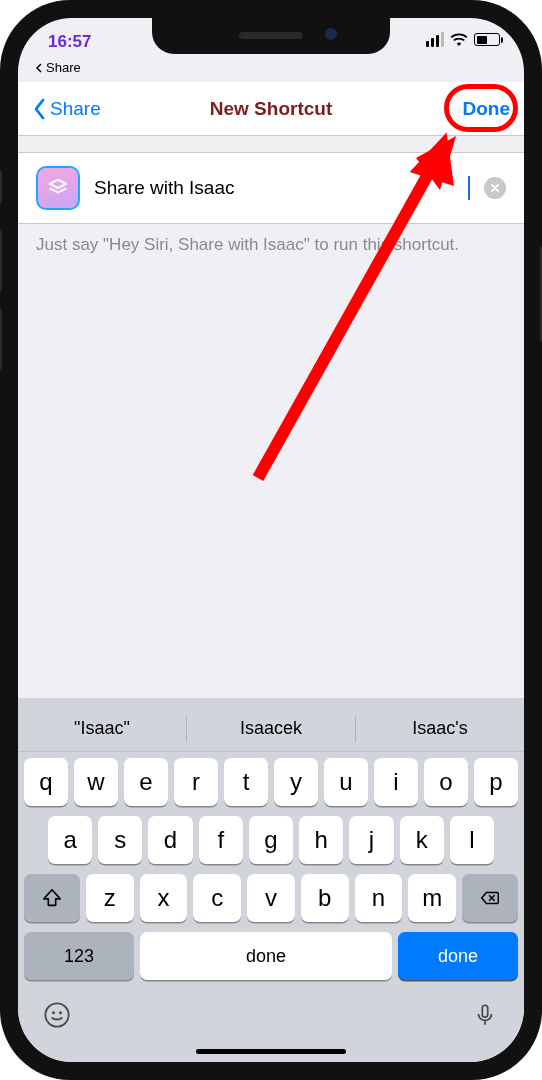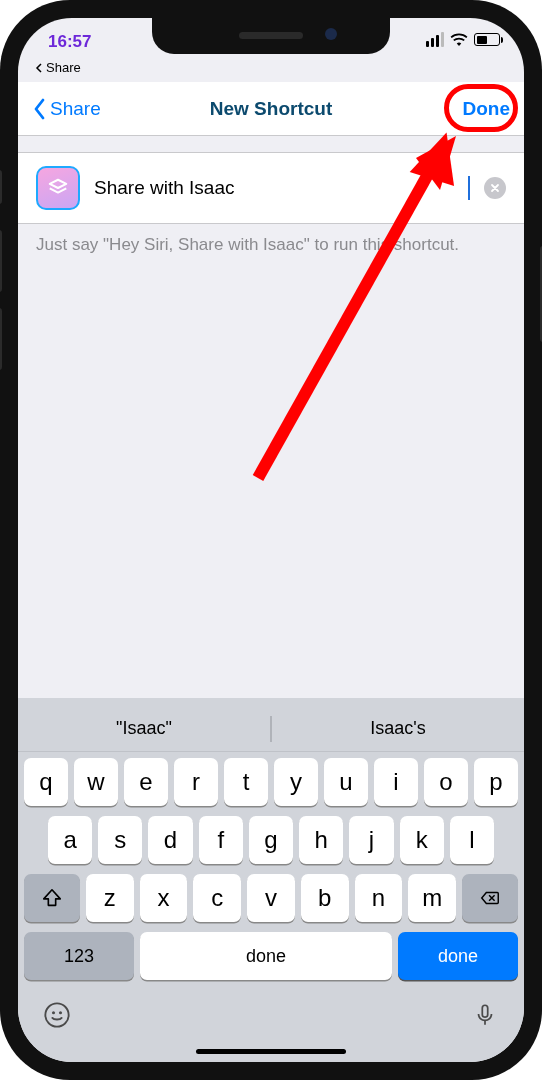--- a/index.html
+++ b/index.html
@@ -76,21 +76,21 @@
   
   .navbar {
     position: absolute; top: 64px; left:0; right:0;
     height: 54px; background:#fff;
     border-bottom: 0.5px solid #c9c9cc;
     display:flex; align-items:center; justify-content:space-between;
     padding: 0 14px;
   }
   .nav-back { display:flex; align-items:center; color:#007aff; font-size:19px; }
   .nav-back svg { width:14px; height:22px; margin-right:4px; }
-  .nav-title { position:absolute; left:0; right:0; text-align:center; font-size:19px; font-weight:600; color:#0c4a6e; pointer-events:none;}
+  .nav-title { position:absolute; left:0; right:0; text-align:center; font-size:19px; font-weight:600; color:#7f1d1d; pointer-events:none;}
   .nav-done { color:#007aff; font-size:19px; font-weight:600; position:relative; z-index:5;}
   .done-ring {
     position:absolute; right:6px; top:66px;
     width:74px; height:48px; border:5px solid #f00; border-radius:26px;
     z-index:60; pointer-events:none;
   }
   
   .name-row {
     position:absolute; top:134px; left:0; right:0;
     height:72px; background:#fff;
@@ -235,20 +235,21 @@
       <defs></defs>
       <line x1="40" y1="360" x2="218" y2="42" stroke="#f00" stroke-width="12"></line>
       <polygon points="232,16 190,50 232,70" fill="#f00" transform="rotate(-8 220 40)"></polygon>
       <polygon points="238,18 198,40 222,72" fill="#f00"></polygon>
     </svg>
 
     <div class="keyboard">
       <div class="pred-row">
         <div class="pred">"Isaac"</div>
         <div class="pred-sep"></div>
+        <div class="pred">Isaacek</div>
         <div class="pred-sep"></div>
         <div class="pred">Isaac's</div>
       </div>
       <div class="key-rows">
         <div class="krow">
           <div class="key">q</div>
           <div class="key">w</div>
           <div class="key">e</div>
           <div class="key">r</div>
           <div class="key">t</div>

